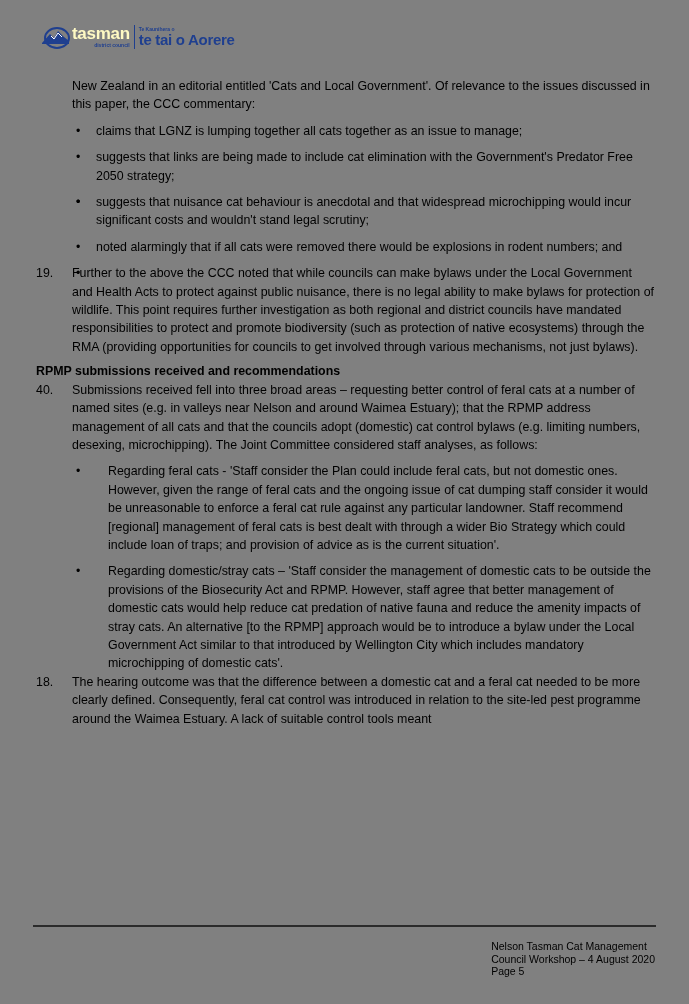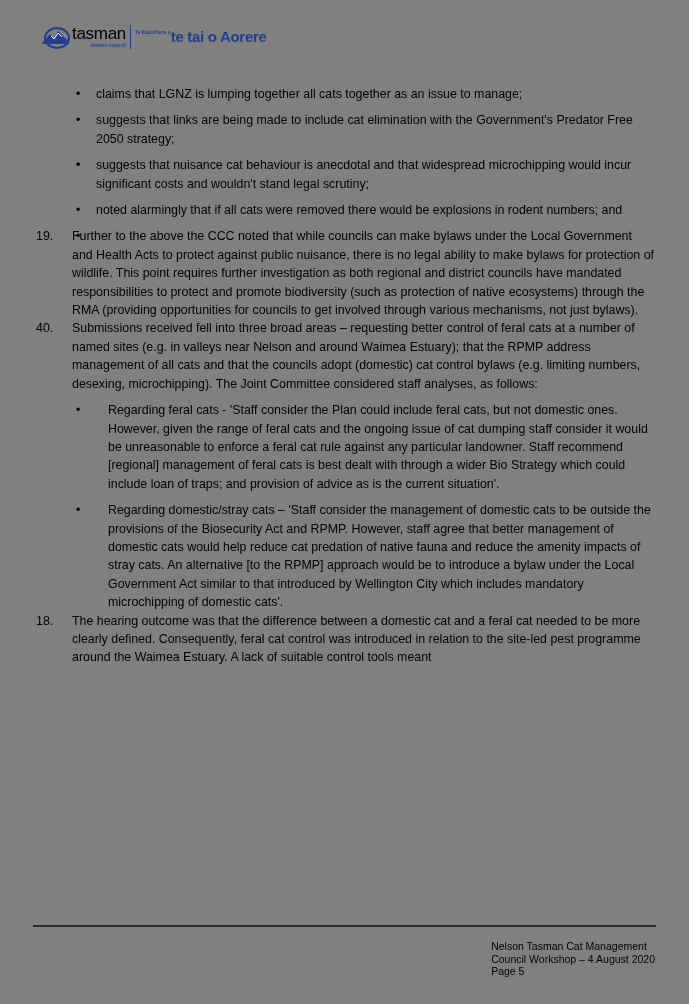--- a/index.html
+++ b/index.html
@@ -28,42 +28,42 @@
       height: 26px;
       position: relative;
     }
     .logo-tasman {
       display: flex;
       flex-direction: column;
       margin-left: 2px;
     }
     .logo-tasman-word {
       font-family: "Liberation Sans", sans-serif;
-      font-weight: normal;
+      font-weight: bold;
       font-size: 17px;
-      color: #000000;
+      color: #fef9c3;
       line-height: 16px;
       letter-spacing: -0.3px;
     }
     .logo-tasman-sub {
       font-size: 5px;
       color: #1f3f8f;
       text-align: right;
       line-height: 6px;
       font-weight: bold;
     }
     .logo-divider {
       width: 1px;
       height: 24px;
       background: #1f3f8f;
       margin: 0 4px;
     }
     .logo-maori {
       display: flex;
-      flex-direction: row;
+      flex-direction: column;
       justify-content: flex-end;
     }
     .logo-maori-sub {
       font-size: 5px;
       color: #1f3f8f;
       font-weight: bold;
       line-height: 6px;
     }
     .logo-maori-word {
       font-size: 15px;
@@ -157,35 +157,37 @@
     <span class="logo-tasman-sub">district council</span>
   </div>
   <div class="logo-divider"></div>
   <div class="logo-maori">
     <span class="logo-maori-sub">Te Kaunihera o</span>
     <span class="logo-maori-word">te tai o Aorere</span>
   </div>
 </div>
 
 <div class="content">
+  <p class="indent-para">New Zealand in an editorial entitled 'Cats and Local Government'. Of relevance to the issues discussed in this paper, the CCC commentary:</p>
 
   <ul class="bullets">
     <li><span class="bullet">•</span><span>claims that LGNZ is lumping together all cats together as an issue to manage;</span></li>
     <li><span class="bullet">•</span><span>suggests that links are being made to include cat elimination with the Government's Predator Free 2050 strategy;</span></li>
     <li><span class="bullet">•</span></li>
     <li><span class="bullet">•</span><span>suggests that nuisance cat behaviour is anecdotal and that widespread microchipping would incur significant costs and wouldn't stand legal scrutiny;</span></li>
     <li><span class="bullet">•</span><span>noted alarmingly that if all cats were removed there would be explosions in rodent numbers; and</span></li>
     <li><span class="bullet">•</span></li>
   </ul>
 
   <div class="numbered">
     <span class="num">19.</span>
     <p>Further to the above the CCC noted that while councils can make bylaws under the Local Government and Health Acts to protect against public nuisance, there is no legal ability to make bylaws for protection of wildlife. This point requires further investigation as both regional and district councils have mandated responsibilities to protect and promote biodiversity (such as protection of native ecosystems) through the RMA (providing opportunities for councils to get involved through various mechanisms, not just bylaws).</p>
   </div>
 
+  <p class="heading">RPMP submissions received and recommendations</p>
 
   <div class="numbered">
     <span class="num">40.</span>
     <p>Submissions received fell into three broad areas – requesting better control of feral cats at a number of named sites  (e.g. in valleys near Nelson and around Waimea Estuary); that the RPMP address management of all cats  and that the councils adopt (domestic) cat control bylaws (e.g. limiting numbers, desexing, microchipping). The Joint Committee considered staff analyses, as follows:</p>
   </div>
 
   <ul class="sub-bullets">
     <li><span class="bullet">•</span><span>Regarding feral cats - 'Staff consider the Plan could  include feral cats, but not domestic ones. However, given the range of feral cats and the ongoing issue of cat dumping staff consider it would be unreasonable to enforce a feral cat rule against any particular landowner. Staff recommend [regional] management of feral cats is best dealt with through a wider Bio Strategy which could include loan of traps; and provision of advice as is the current situation'.</span></li>
     <li><span class="bullet">•</span><span>Regarding domestic/stray cats – 'Staff consider the management of domestic cats to be outside the provisions of the Biosecurity Act and RPMP. However, staff agree that better management of domestic cats would help reduce cat predation of native fauna and reduce the amenity impacts of stray cats. An alternative [to the RPMP] approach would be to introduce a bylaw under the Local Government Act similar to that introduced  by Wellington City which includes mandatory microchipping of domestic cats'.</span></li>
   </ul>

